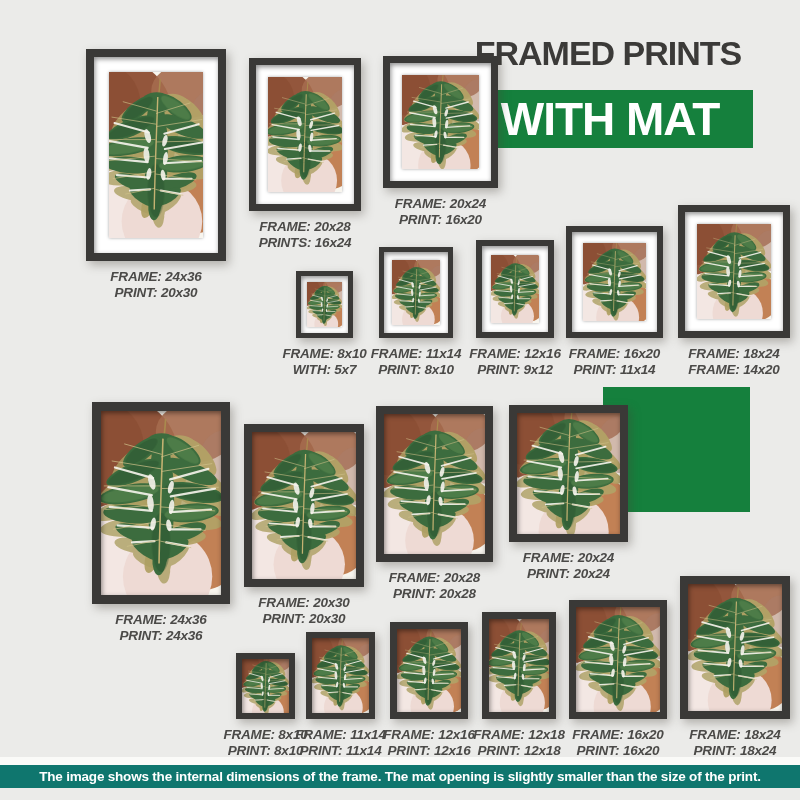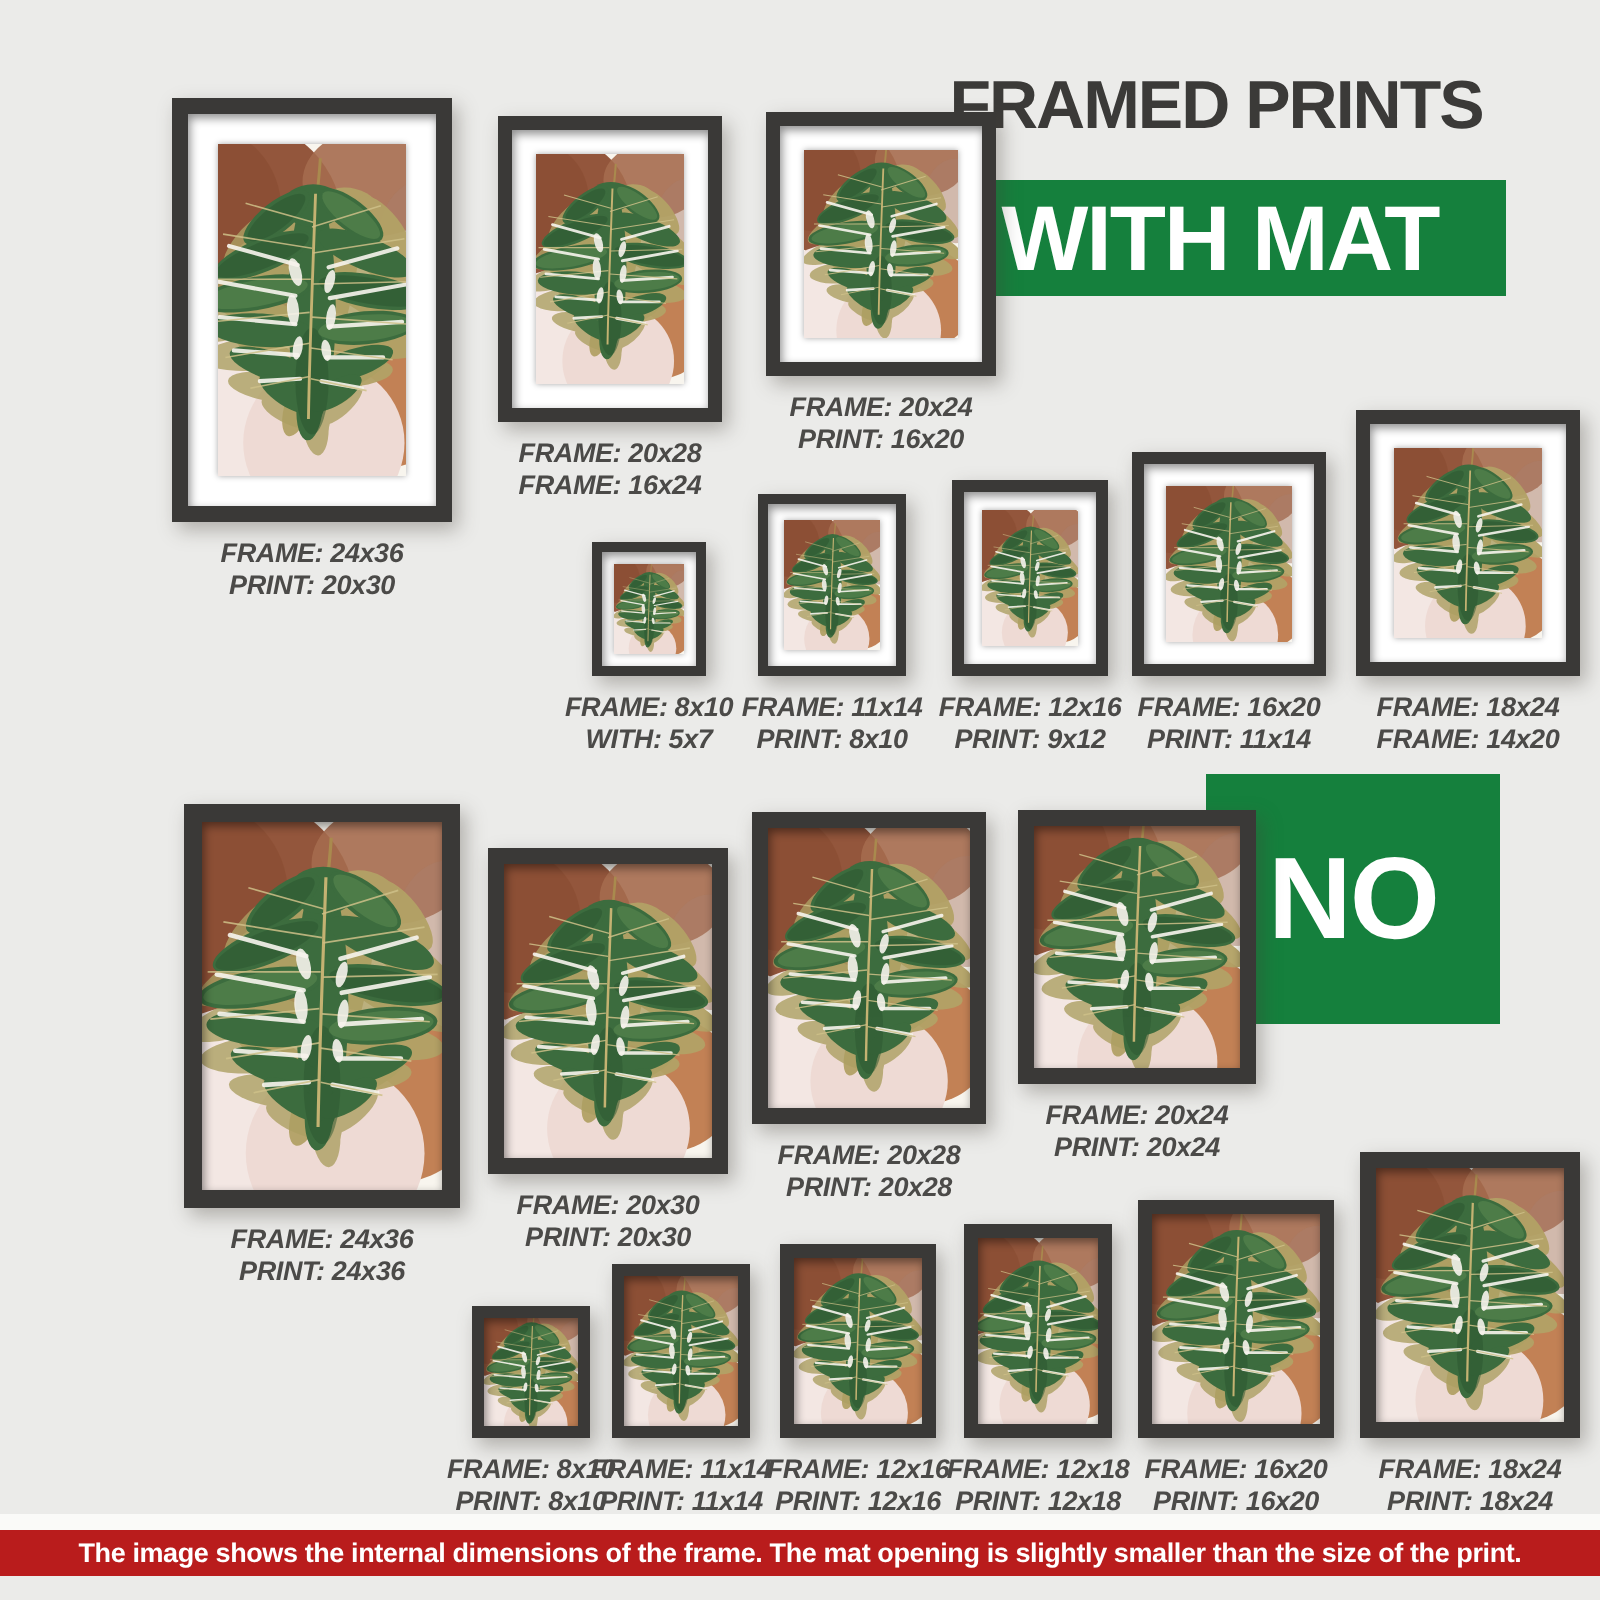--- a/index.html
+++ b/index.html
@@ -38,21 +38,21 @@
   }
   .badge{
     position:absolute;background:#15803d;color:#ffffff;font-weight:700;
     display:flex;align-items:center;justify-content:center;
   }
   #withmat-badge{left:467px;top:90px;width:286px;height:58px;font-size:46px;letter-spacing:-1px;white-space:nowrap;}
   #nomat-badge{left:603px;top:387px;width:147px;height:125px;flex-direction:column;font-size:58px;line-height:.93;letter-spacing:-1px;}
 
   .footer-gap{position:absolute;left:0;top:757px;width:800px;height:8px;background:#fafaf8;}
   .footer-bar{
-    position:absolute;left:0;top:765px;width:800px;height:23px;background:#b91c1c;
+    position:absolute;left:0;top:765px;width:800px;height:23px;background:#0f766e;
     color:#ffffff;font-weight:700;font-size:13.5px;letter-spacing:-.2px;
     display:flex;align-items:center;justify-content:center;white-space:nowrap;
   }
 </style>
 </head>
 <body>
 
 <svg class="defs" aria-hidden="true">
   <defs>
     <g id="leafshape">
@@ -131,21 +131,20 @@
         <ellipse cx="88" cy="172" rx="4" ry="10" transform="rotate(10 88 172)"></ellipse>
         <ellipse cx="112" cy="174" rx="4" ry="9" transform="rotate(-8 112 174)"></ellipse>
       </g>
     </g>
   </defs>
 </svg>
 
 <div class="page-title">FRAMED PRINTS</div>
 <div class="badge" id="withmat-badge">WITH MAT</div>
 <div class="badge" id="nomat-badge">
-  <span>NO</span>
 </div>
 
 <figure class="item" style="left:46px;top:33px;width:140px">
   <div class="frame" style="--bw:8px;height:212px">
     <div class="mat" style="--mw:15px">
       <svg class="art" viewBox="0 0 200 280" preserveAspectRatio="xMidYMid slice">
           <use href="#artwork"></use>
         </svg>
     </div>
   </div>
@@ -158,21 +157,21 @@
 <figure class="item" style="left:209px;top:42px;width:112px">
   <div class="frame" style="--bw:7px;height:153px">
     <div class="mat" style="--mw:12px">
       <svg class="art" viewBox="0 0 200 280" preserveAspectRatio="xMidYMid slice">
           <use href="#artwork"></use>
         </svg>
     </div>
   </div>
   <figcaption class="caption">
     <div>FRAME: 20x28</div>
-    <div>FRAME: 16x24</div>
+    <div>PRINTS: 16x24</div>
   </figcaption>
 </figure>
 
 <figure class="item" style="left:343px;top:40px;width:115px">
   <div class="frame" style="--bw:7px;height:132px">
     <div class="mat" style="--mw:12px">
       <svg class="art" viewBox="0 0 200 280" preserveAspectRatio="xMidYMid slice">
           <use href="#artwork"></use>
         </svg>
     </div>

